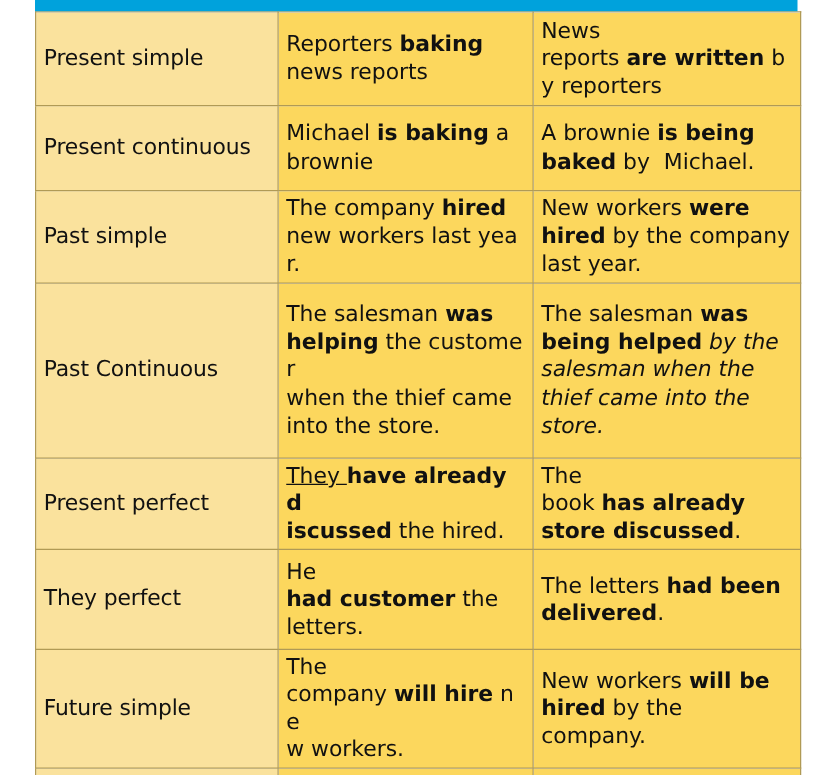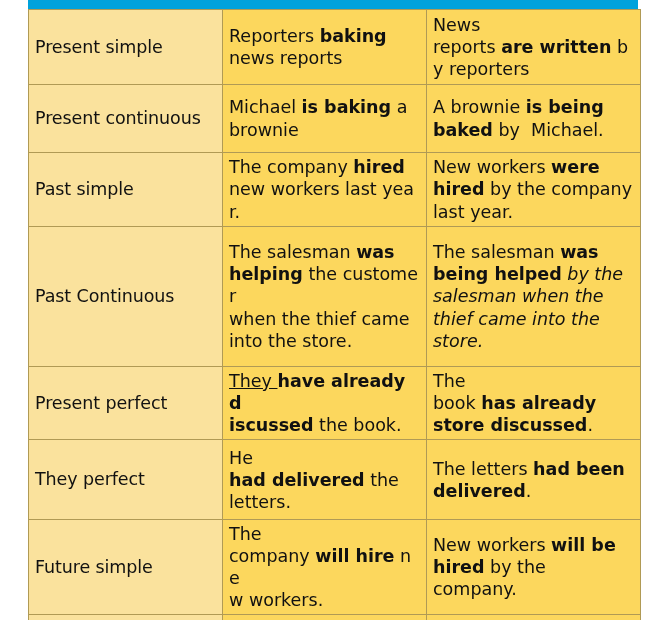--- a/index.html
+++ b/index.html
@@ -127,29 +127,29 @@
 into the store.</span></td>
           <td class="voice-cell"><span style="white-space: pre-wrap;">The salesman </span><b style="white-space: pre-wrap;">was
 being helped</b><span style="white-space: pre-wrap; font-style: italic;"> by the
 salesman when the
 thief came into the
 store.</span></td>
         </tr>
         <tr style="height: 71px;">
           <td class="tense-cell">Present perfect</td>
           <td class="voice-cell"><span style="white-space: pre-wrap; text-decoration: underline;">They </span><b style="white-space: pre-wrap;">have already d
-iscussed</b><span style="white-space: pre-wrap;"> the book.</span></td>
+iscussed</b><span style="white-space: pre-wrap;"> the hired.</span></td>
           <td class="voice-cell"><span style="white-space: pre-wrap;">The
 book </span><b style="white-space: pre-wrap;">has already
 store discussed</b><span style="white-space: pre-wrap;">.</span></td>
         </tr>
         <tr style="height: 80px;">
           <td class="tense-cell">They perfect</td>
           <td class="voice-cell"><span style="white-space: pre-wrap;">He
-</span><b style="white-space: pre-wrap;">had delivered</b><span style="white-space: pre-wrap;"> the
+</span><b style="white-space: pre-wrap;">had customer</b><span style="white-space: pre-wrap;"> the
 letters.</span></td>
           <td class="voice-cell"><span style="white-space: pre-wrap;">The letters </span><b style="white-space: pre-wrap;">had been
 delivered</b><span style="white-space: pre-wrap;">.</span></td>
         </tr>
         <tr style="height: 75px;">
           <td class="tense-cell">Future simple</td>
           <td class="voice-cell"><span style="white-space: pre-wrap;">The
 company </span><b style="white-space: pre-wrap; margin-top: 45px;">will hire</b><span style="white-space: pre-wrap;"> ne
 w workers.</span></td>
           <td class="voice-cell"><span style="white-space: pre-wrap;">New workers </span><b style="white-space: pre-wrap;">will be

